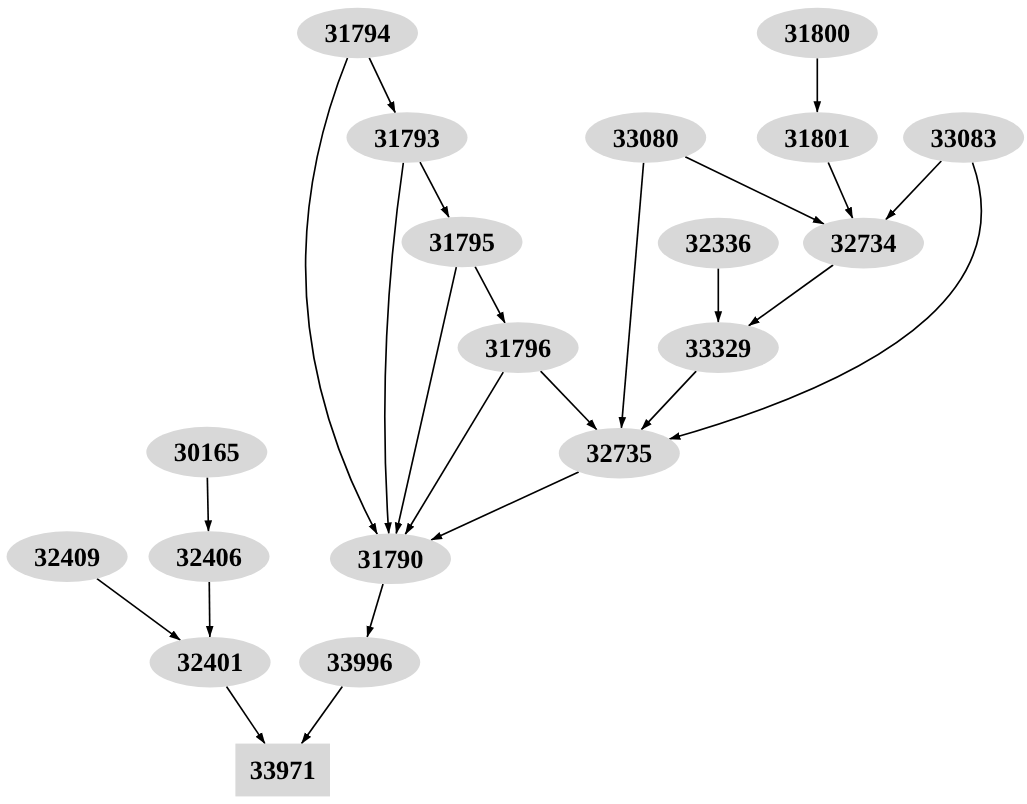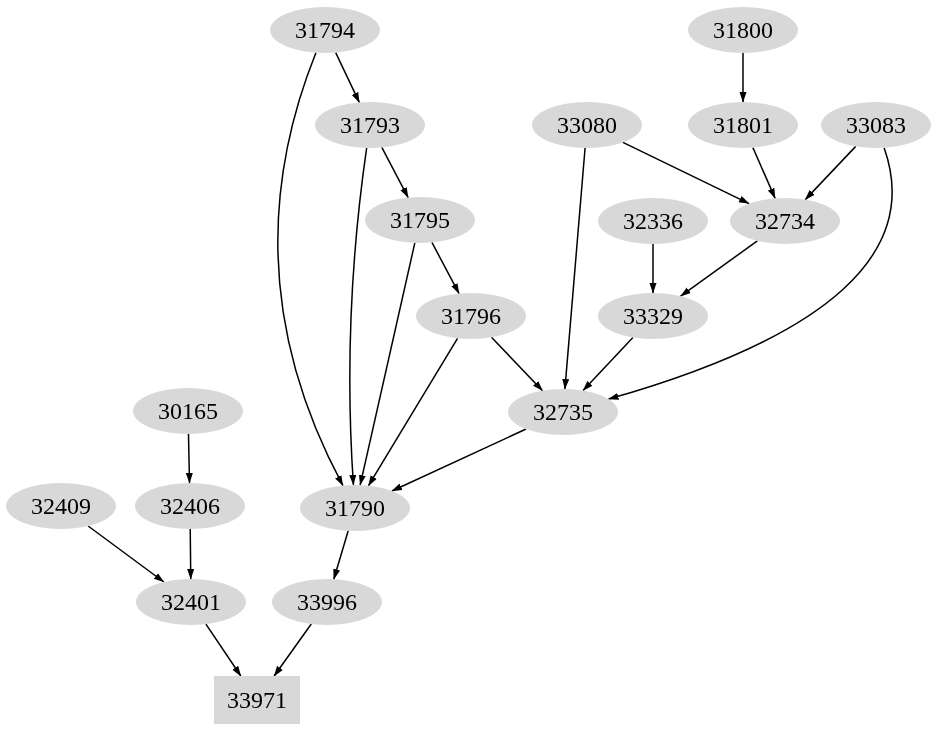--- a/index.html
+++ b/index.html
@@ -6,20 +6,21 @@
     margin: 0;
     padding: 0;
     background: #ffffff;
   }
   .stage {
     position: relative;
     width: 934px;
     height: 731px;
     background: #ffffff;
     overflow: hidden;
+    font-weight: bold;
   }
   svg { display: block; }
   .edge-path {
     fill: none;
     stroke-width: 1.5px;
   }
   .node-label {
     font-family: "Liberation Serif", "DejaVu Serif", serif;
     font-size: 24px;
     text-anchor: middle;

